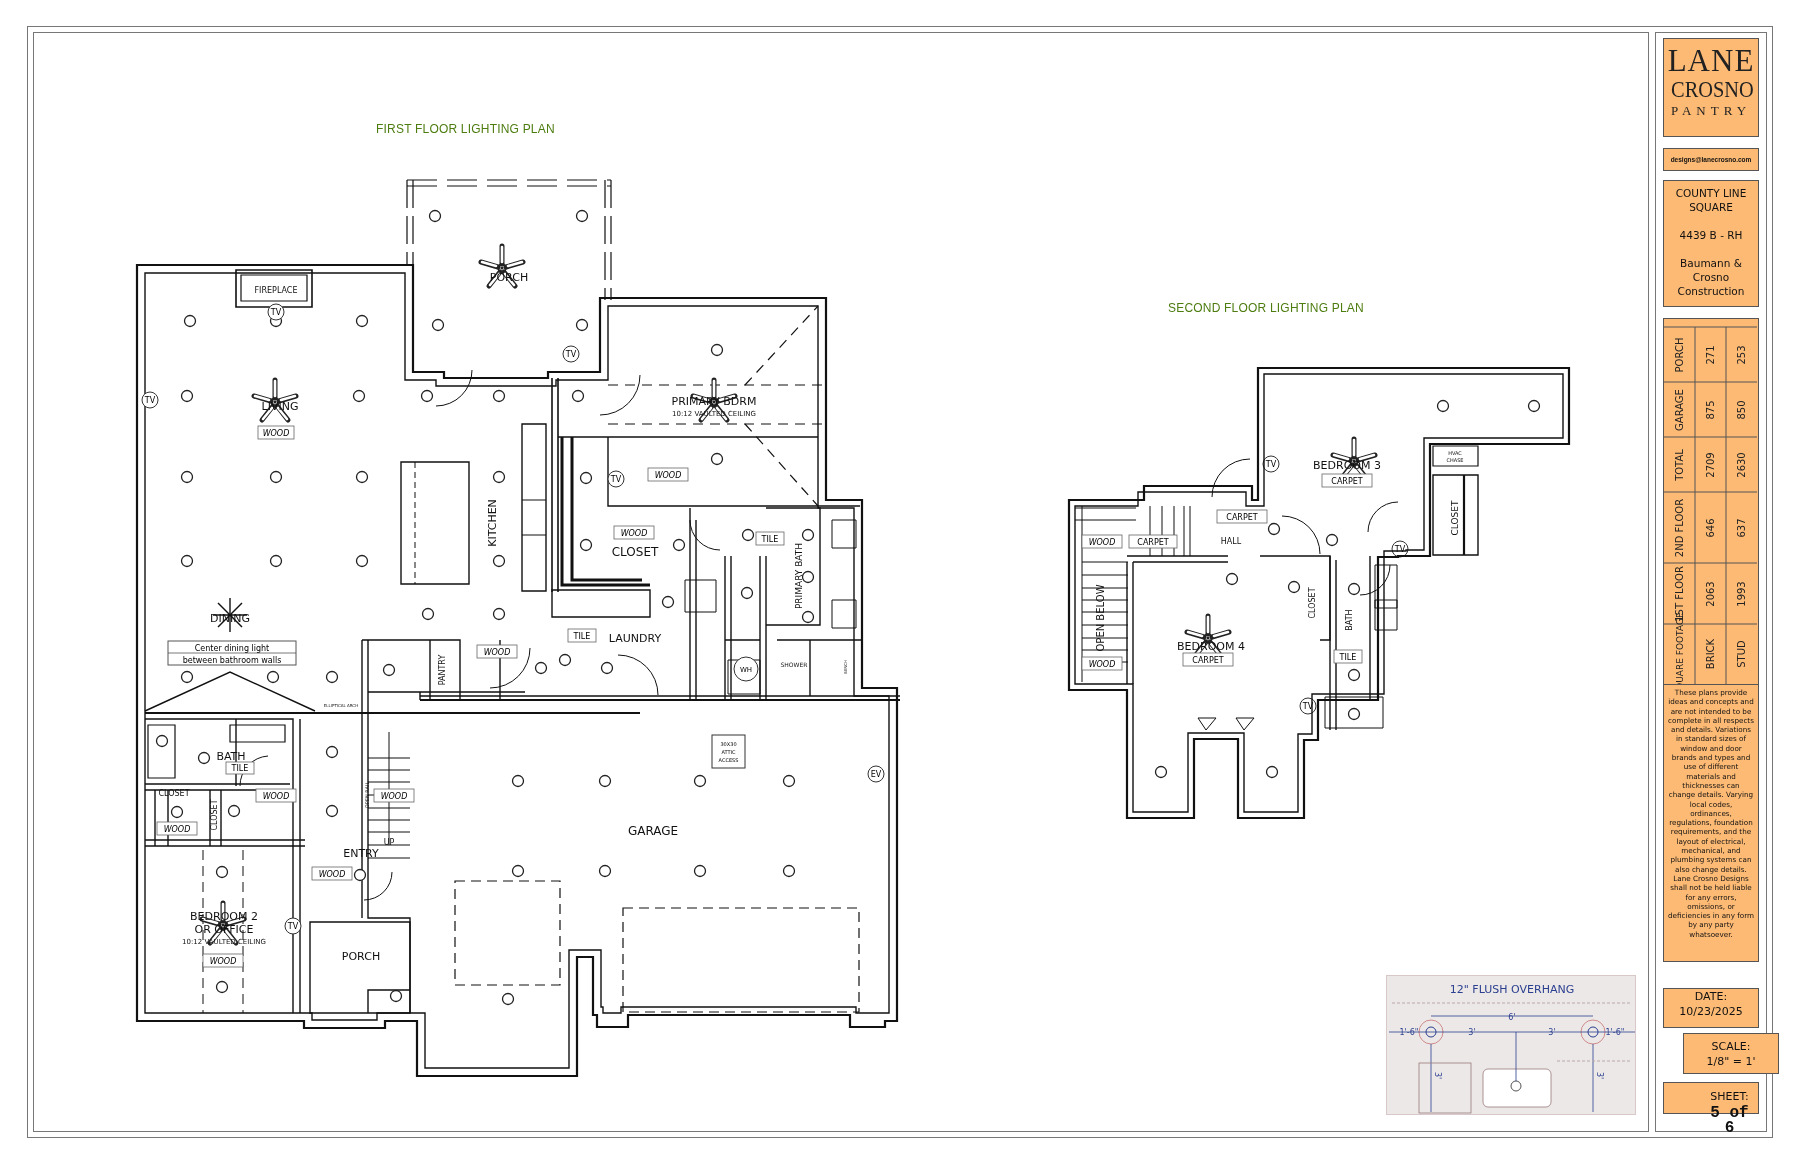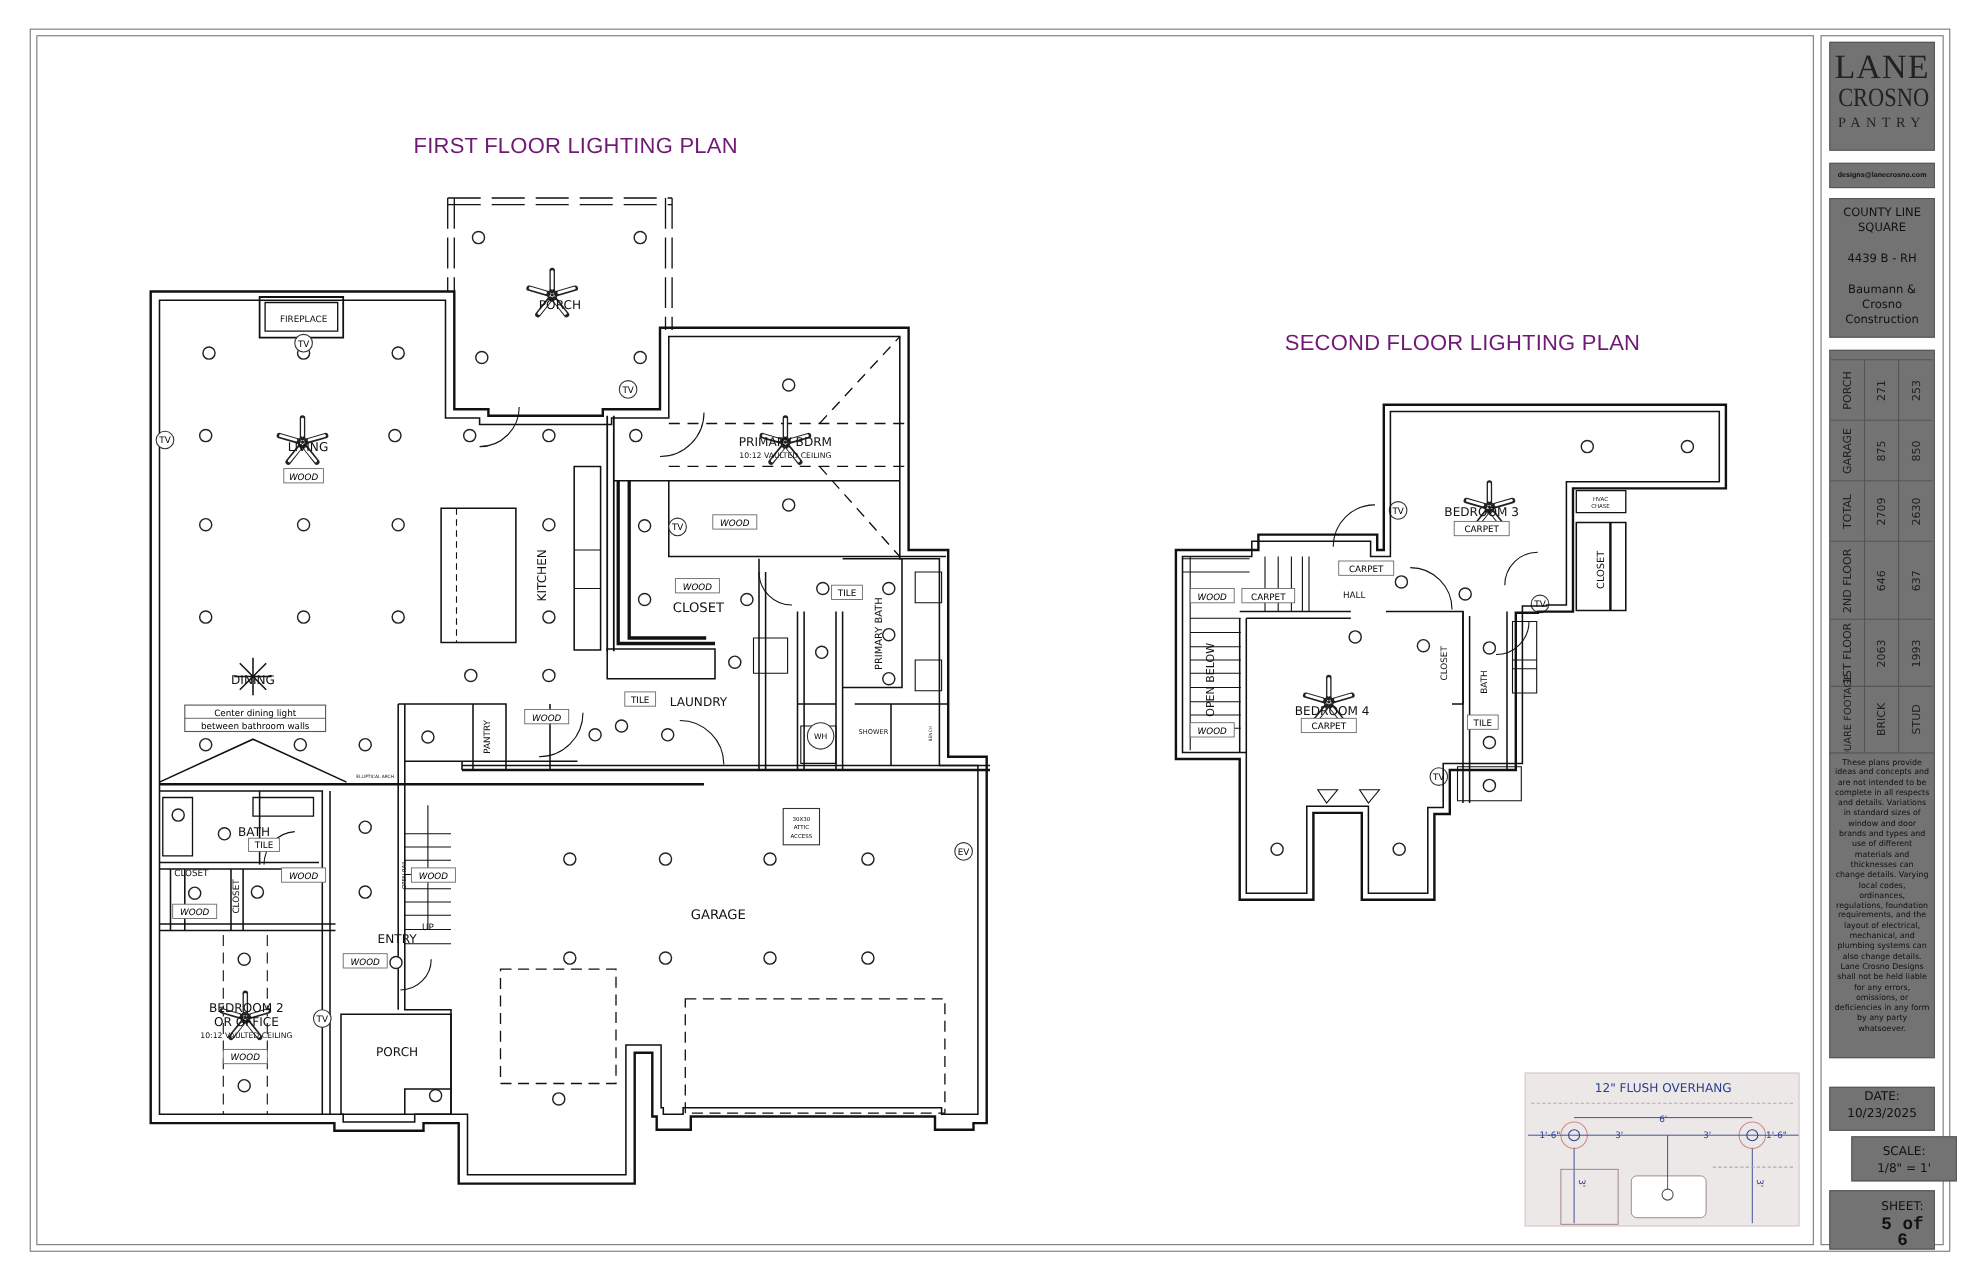--- a/index.html
+++ b/index.html
@@ -1,35 +1,35 @@
 <!DOCTYPE html>
 <html><head>
 <meta charset="utf-8">
 <style>
   html,body{margin:0;padding:0;background:#fff;}
   body{width:1800px;height:1165px;position:relative;overflow:hidden;font-family:"Liberation Sans",sans-serif;color:#111;}
   .frame-outer{position:absolute;left:27px;top:26px;width:1746px;height:1112px;border:1.5px solid #777;box-sizing:border-box;}
   .frame-inner{position:absolute;left:33px;top:32px;width:1616px;height:1100px;border:1.5px solid #777;box-sizing:border-box;}
   .tb-outer{position:absolute;left:1655px;top:32px;width:112px;height:1100px;border:1.5px solid #777;box-sizing:border-box;}
-  .tb-box{position:absolute;left:1663px;width:96px;border:1.5px solid #555;box-sizing:border-box;background:#737373;text-align:center;}
+  .tb-box{position:absolute;left:1663px;width:96px;border:1.5px solid #555;box-sizing:border-box;background:#fdba74;text-align:center;}
   .logo{top:38px;height:99px;font-family:"Liberation Serif",serif;color:#222;}
   .logo .l1{font-size:31px;letter-spacing:1px;line-height:32px;margin-top:6px;}
   .logo .l2{font-size:24px;line-height:24px;letter-spacing:0px;transform:scaleX(0.85);}
   .logo .l3{font-size:13px;letter-spacing:5px;line-height:20px;}
   .email{top:148px;height:23px;font-size:6.5px;font-weight:bold;line-height:21px;}
   .proj{top:180px;height:127px;font-family:"DejaVu Sans",sans-serif;font-weight:normal;font-size:10.5px;line-height:14px;padding-top:5px;}
   .proj .gap{height:14px;}
   .sqft{top:318px;height:368px;}
   .notes{top:684px;height:278px;font-family:"DejaVu Sans",sans-serif;font-size:7.2px;line-height:9.3px;padding:3px 4px;}
   .date,.scale,.sheet{font-family:"DejaVu Sans",sans-serif;font-size:11px;line-height:15px;}
   .date{top:988px;height:40px;padding-top:0;}
   .scale{top:1033px;height:41px;padding-top:5px;margin-left:20px;}
-  .sheet{top:1082px;height:54px;padding-top:6px;padding-left:37px;}
+  .sheet{top:1082px;height:32px;padding-top:6px;padding-left:37px;}
   .sheet .v{font-family:"Liberation Mono",monospace;font-weight:bold;font-size:16px;margin-top:2px;}
-  .plan-title{position:absolute;font-size:20px;color:#701a75;letter-spacing:0.2px;}
+  .plan-title{position:absolute;font-size:12px;color:#4d7c0f;letter-spacing:0.2px;}
   svg text{font-family:"DejaVu Sans",sans-serif;}
   .inset{position:absolute;left:1386px;top:975px;width:250px;height:140px;background:#ece8e8;border:1px solid #d8c8c8;box-sizing:border-box;}
 </style>
 </head>
 <body>
 
 <div class="frame-outer"></div>
 <div class="frame-inner"></div>
 <div class="tb-outer"></div>
 

